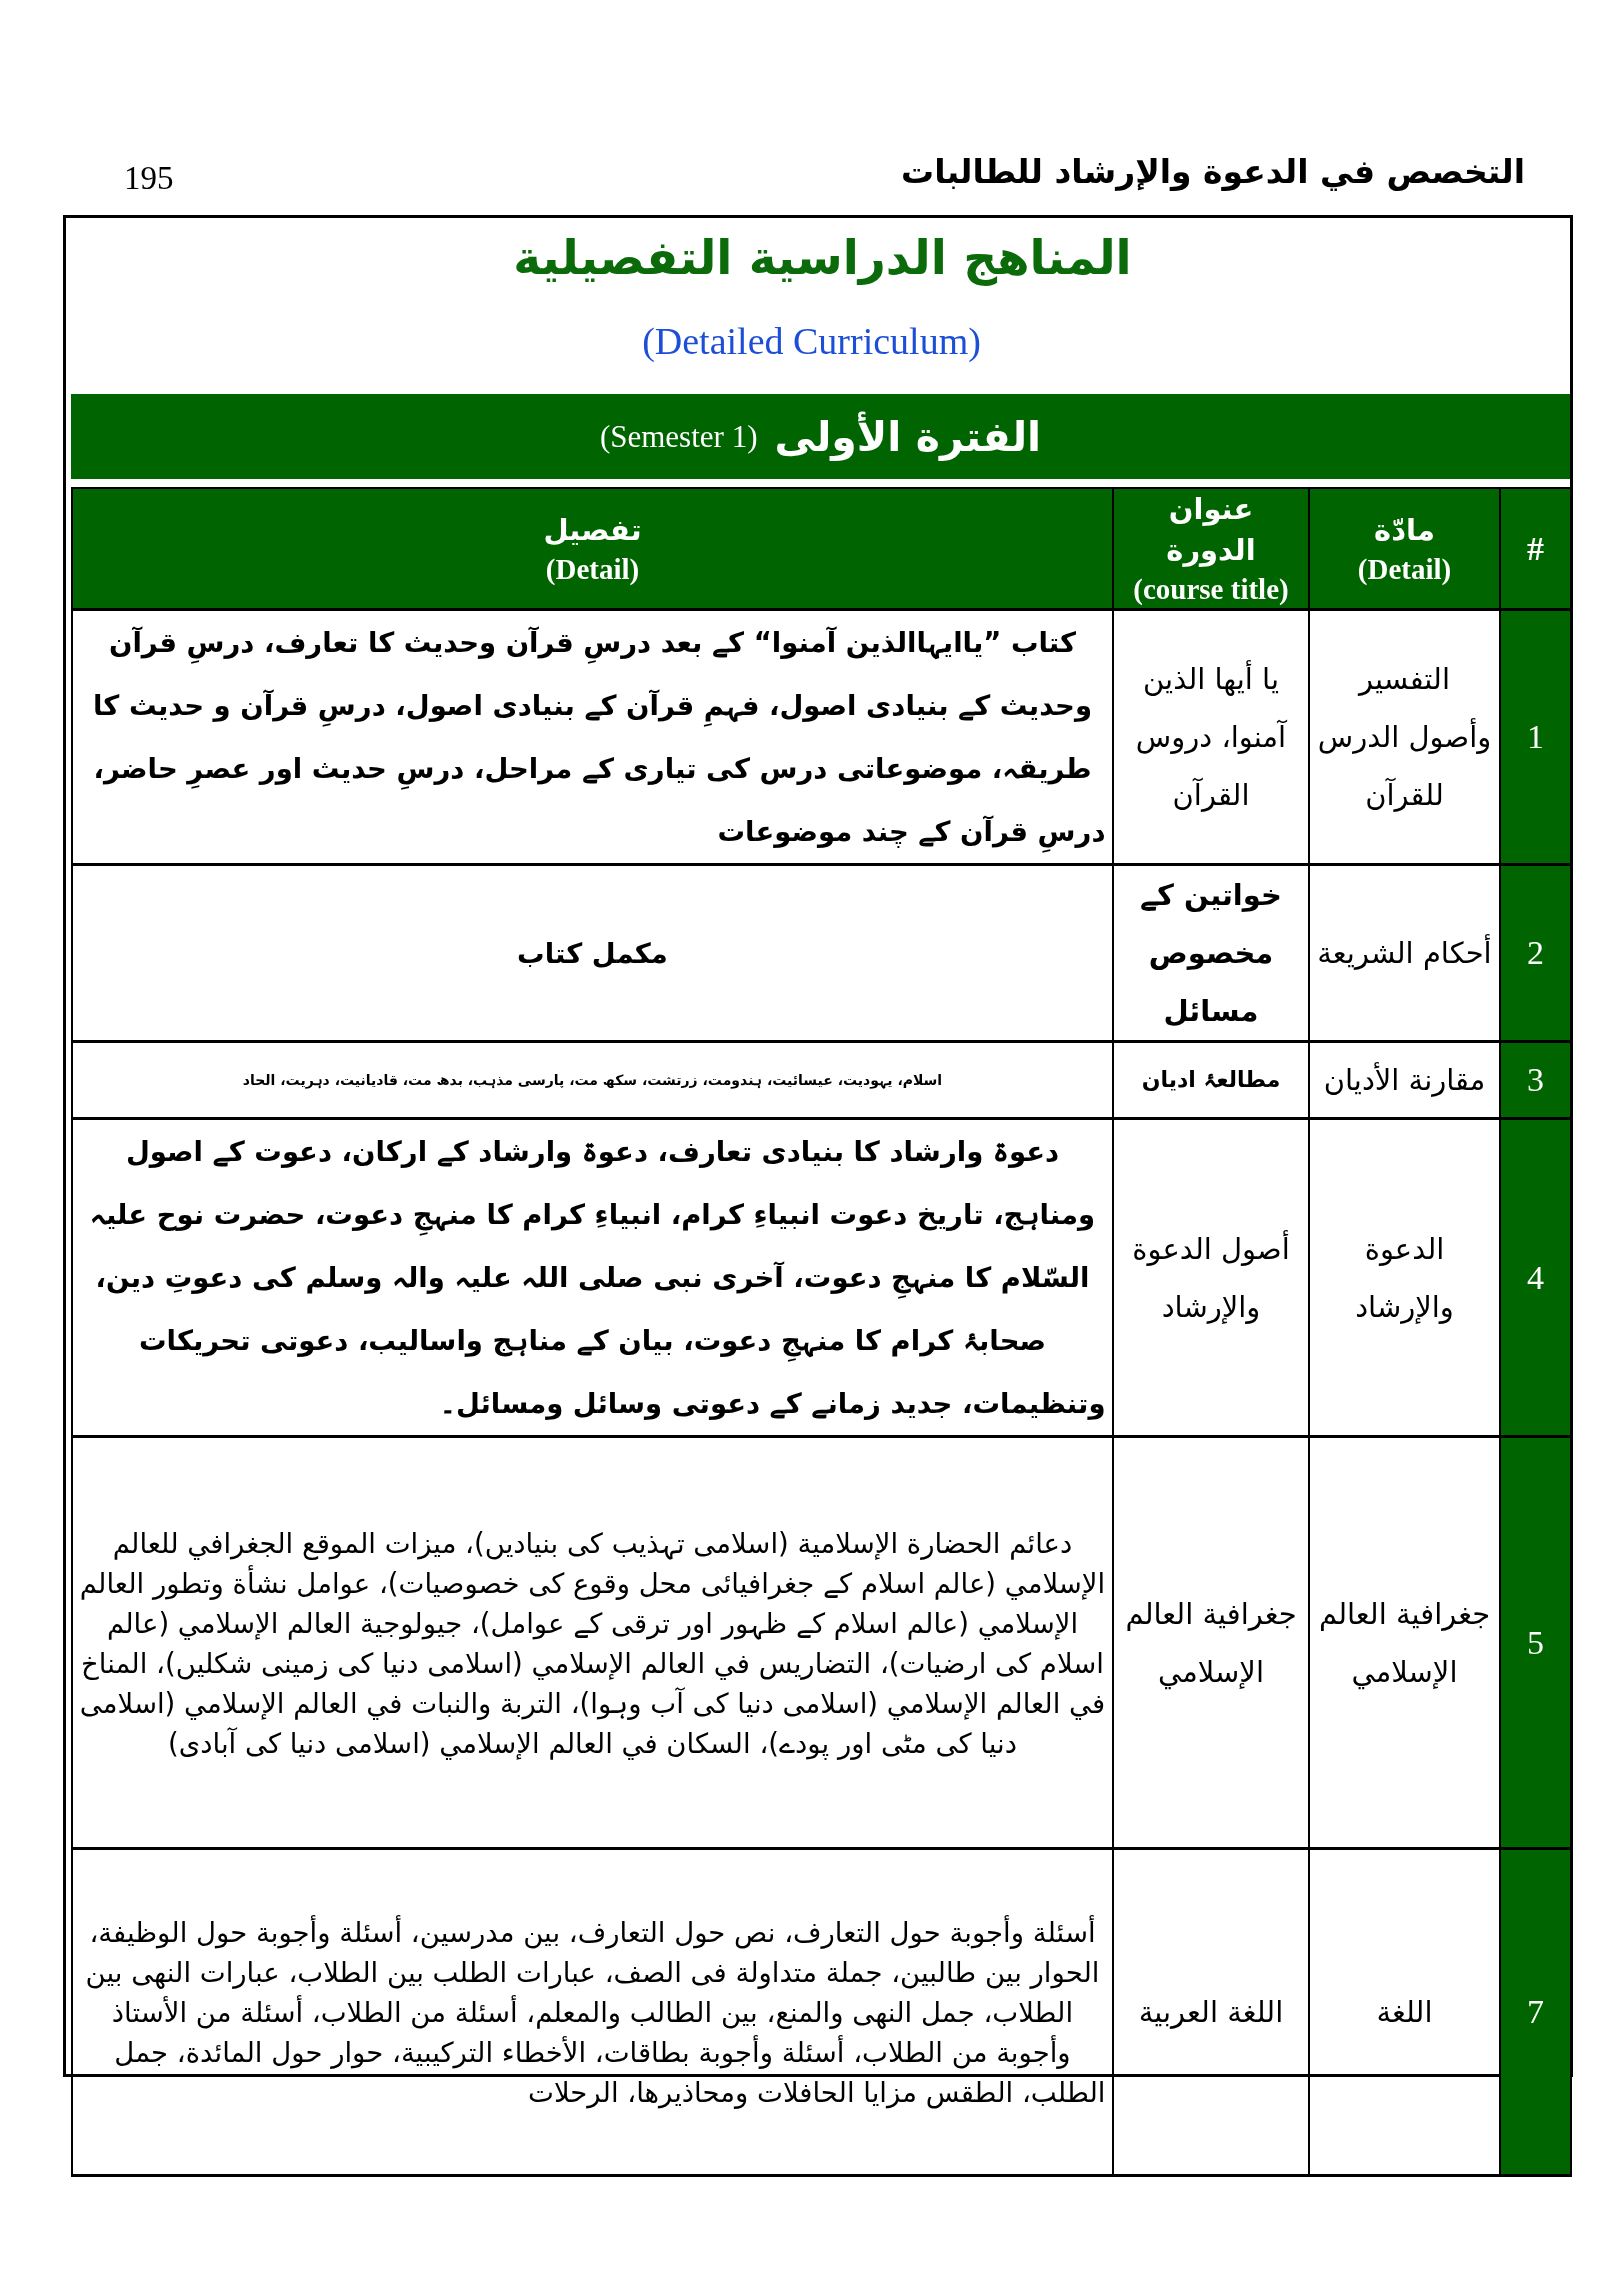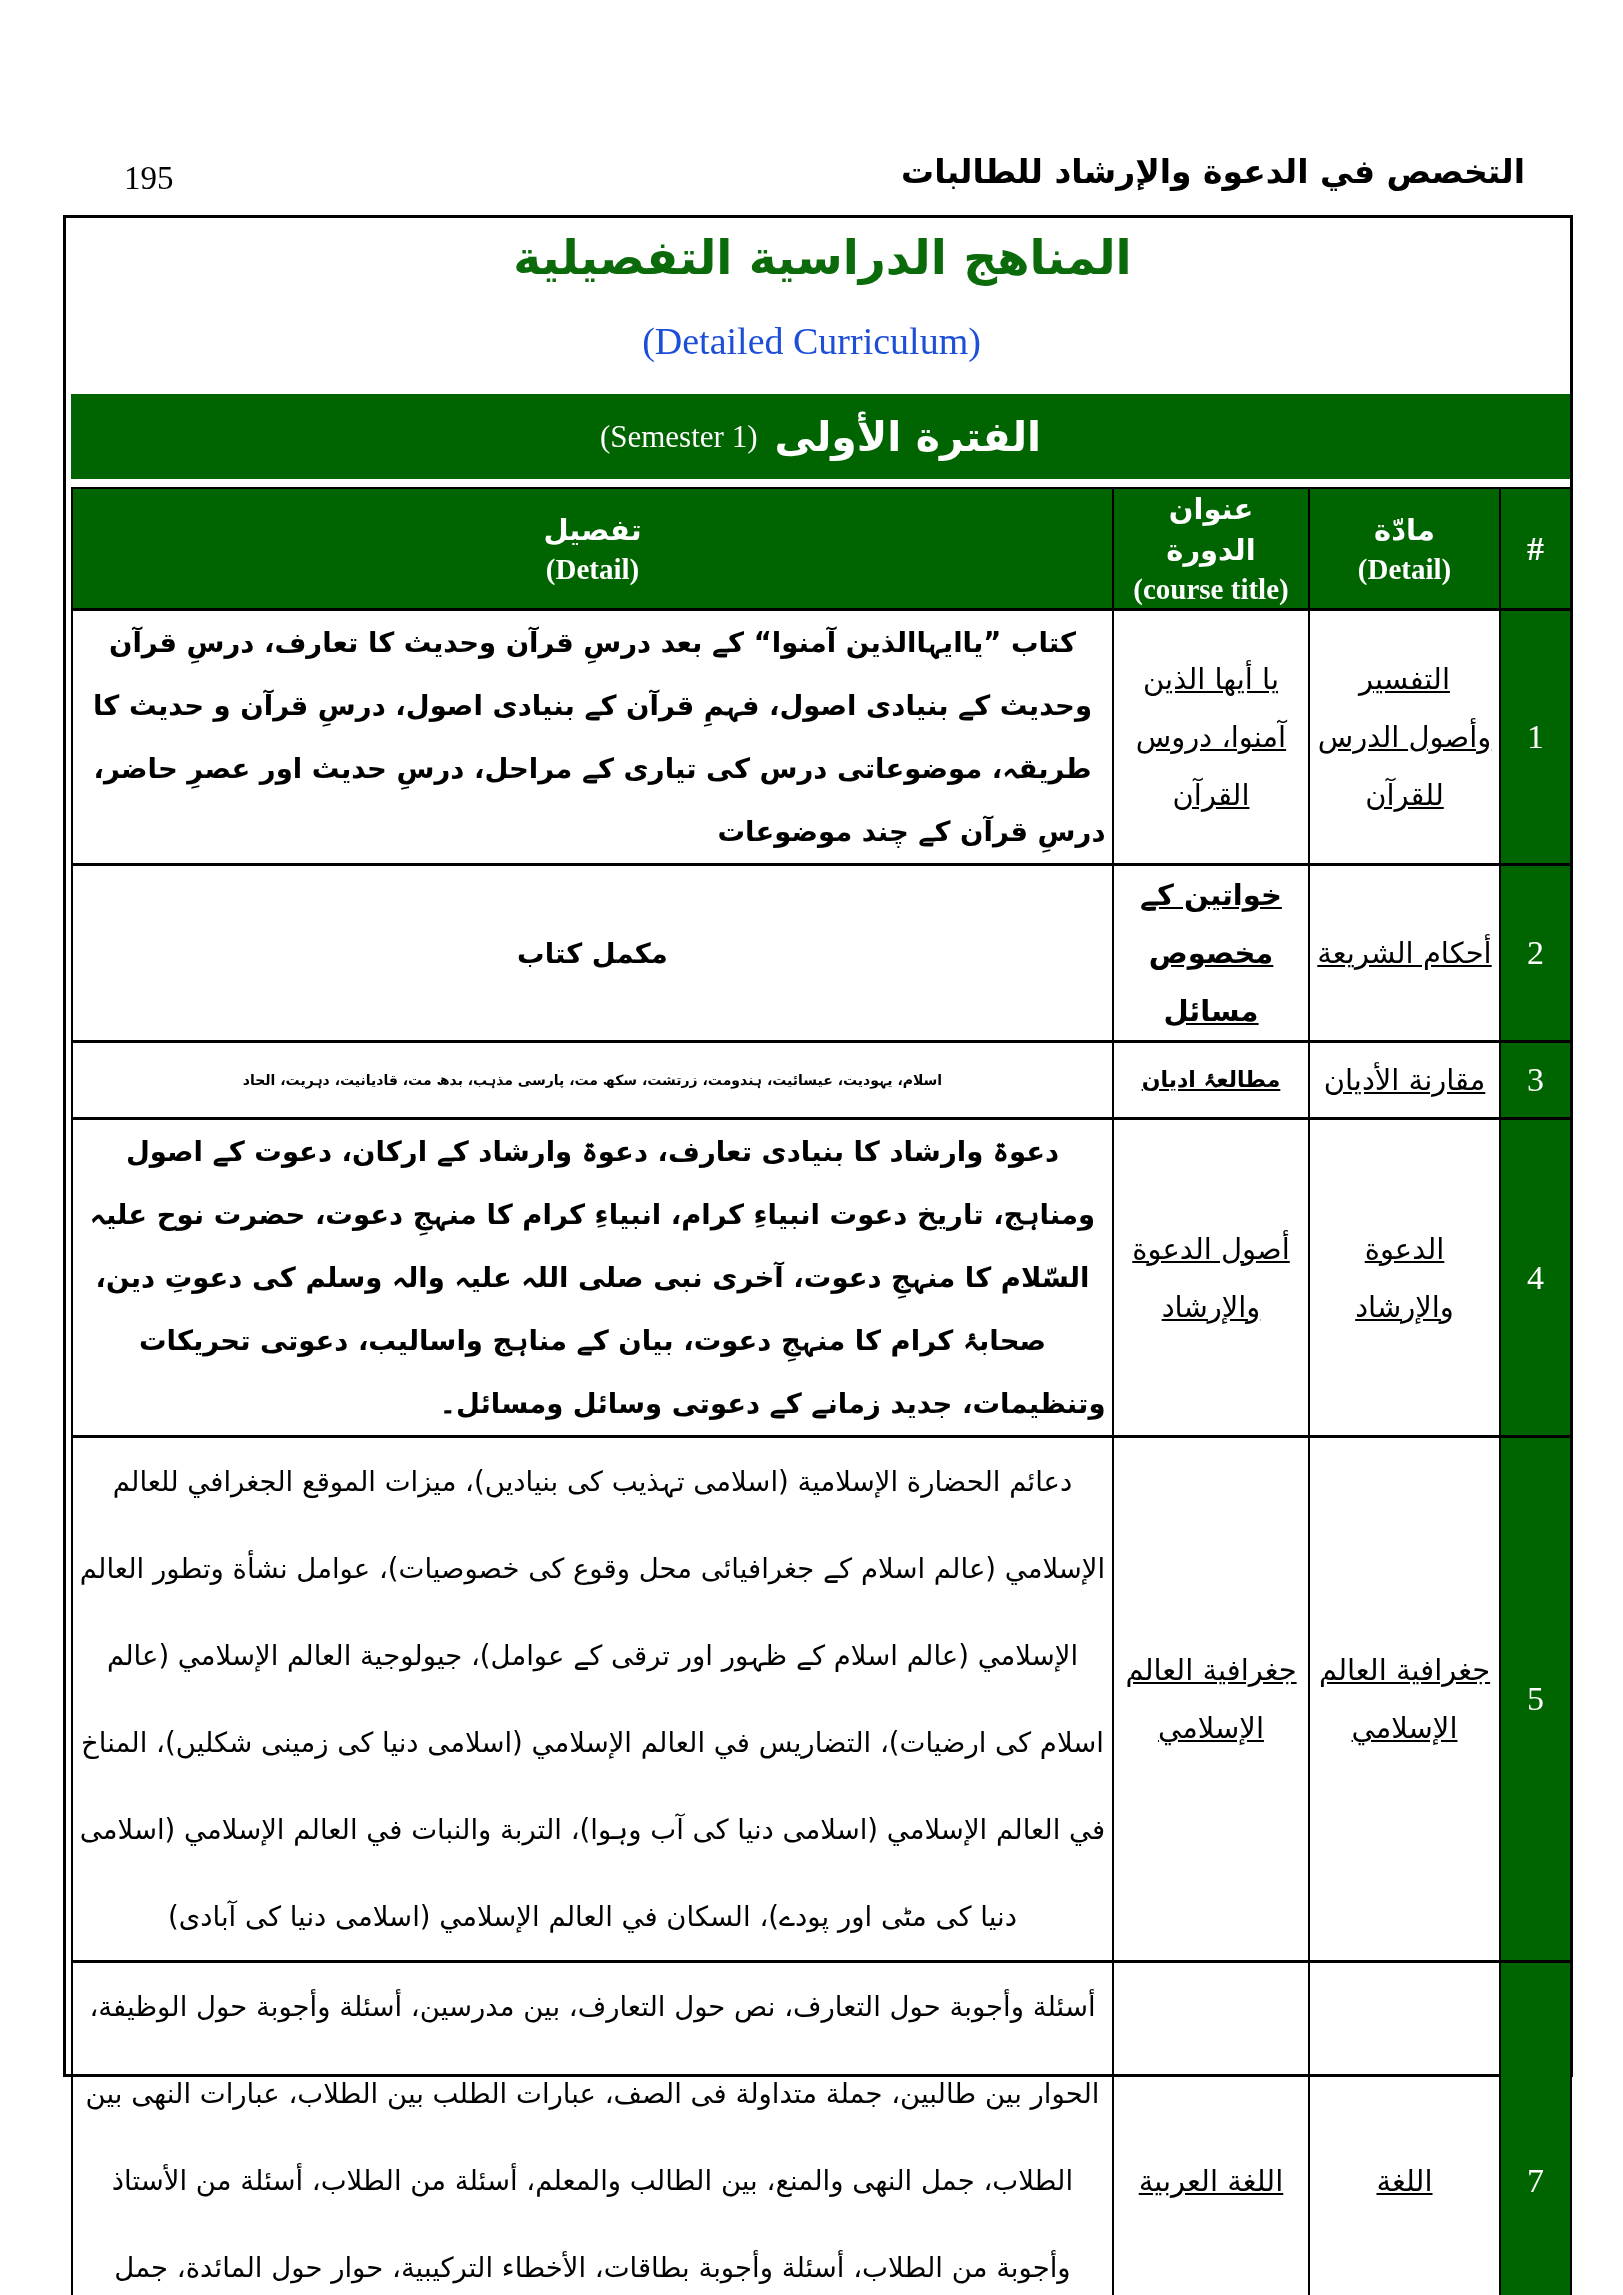--- a/index.html
+++ b/index.html
@@ -23,26 +23,26 @@
   .semester-bar .en { font-size:31px; font-family:"Liberation Serif", serif; }
   table.curriculum { position:absolute; left:71px; top:487px; width:1499px;
          border-collapse:collapse; direction:rtl; table-layout:fixed; }
   table.curriculum th, table.curriculum td { border:2px solid #000; padding:0 6.5px;
          vertical-align:middle; text-align:center; }
   table.curriculum thead th { background:#006400; color:#fff; height:111px; border-bottom:3.9px solid #000; }
   .th-ar { display:block; font-size:29px; font-family:"DejaVu Sans", sans-serif; line-height:41px; }
   .th-en { display:block; font-size:29px; font-family:"Liberation Serif", serif; line-height:37px; }
   .th-hash { font-size:34px; font-family:"Liberation Serif", serif; }
   td.num { background:#006400; color:#fff; font-size:34px; font-family:"Liberation Serif", serif; }
-  td.subject, td.course { font-size:29px; line-height:58px; font-family:"DejaVu Sans", sans-serif;text-decoration:underline; }
+  td.subject, td.course { font-size:29px; line-height:58px; font-family:"DejaVu Sans", sans-serif; }
   td.detail { font-size:27.5px; line-height:63px; text-align:justify; text-align-last:right;
          font-family:"DejaVu Sans", sans-serif; font-weight:bold; }
   td.detail.center { text-align:center; text-align-last:center; }
   td.detail.small { font-size:14px; white-space:nowrap; text-align:center; text-align-last:center; }
-  td.detail.regular { font-weight:normal; line-height:87px; }
+  td.detail.regular { font-weight:normal; line-height:40px; }
   td.detail.geo { text-align-last:center; }
   tbody tr.thick td { border-bottom:3.9px solid #000; }
 </style>
 </head>
 <body>
 
 <div class="page-number">195</div>
 <div class="running-head">التخصص في الدعوة والإرشاد للطالبات</div>
 
 <div class="frame"></div>

